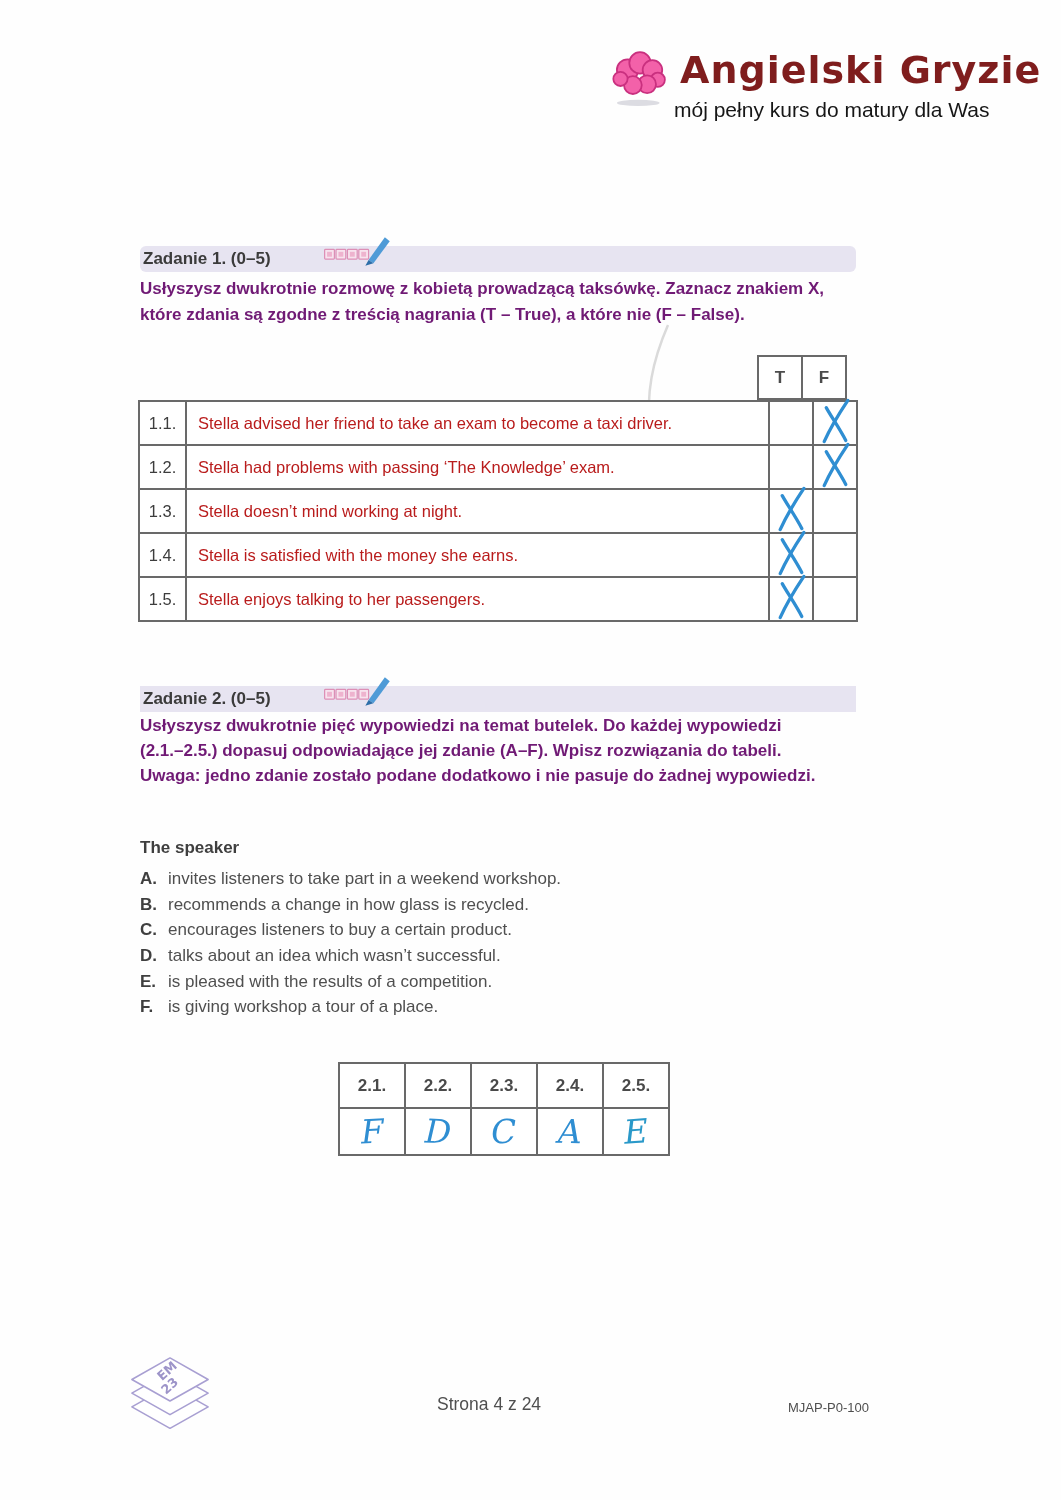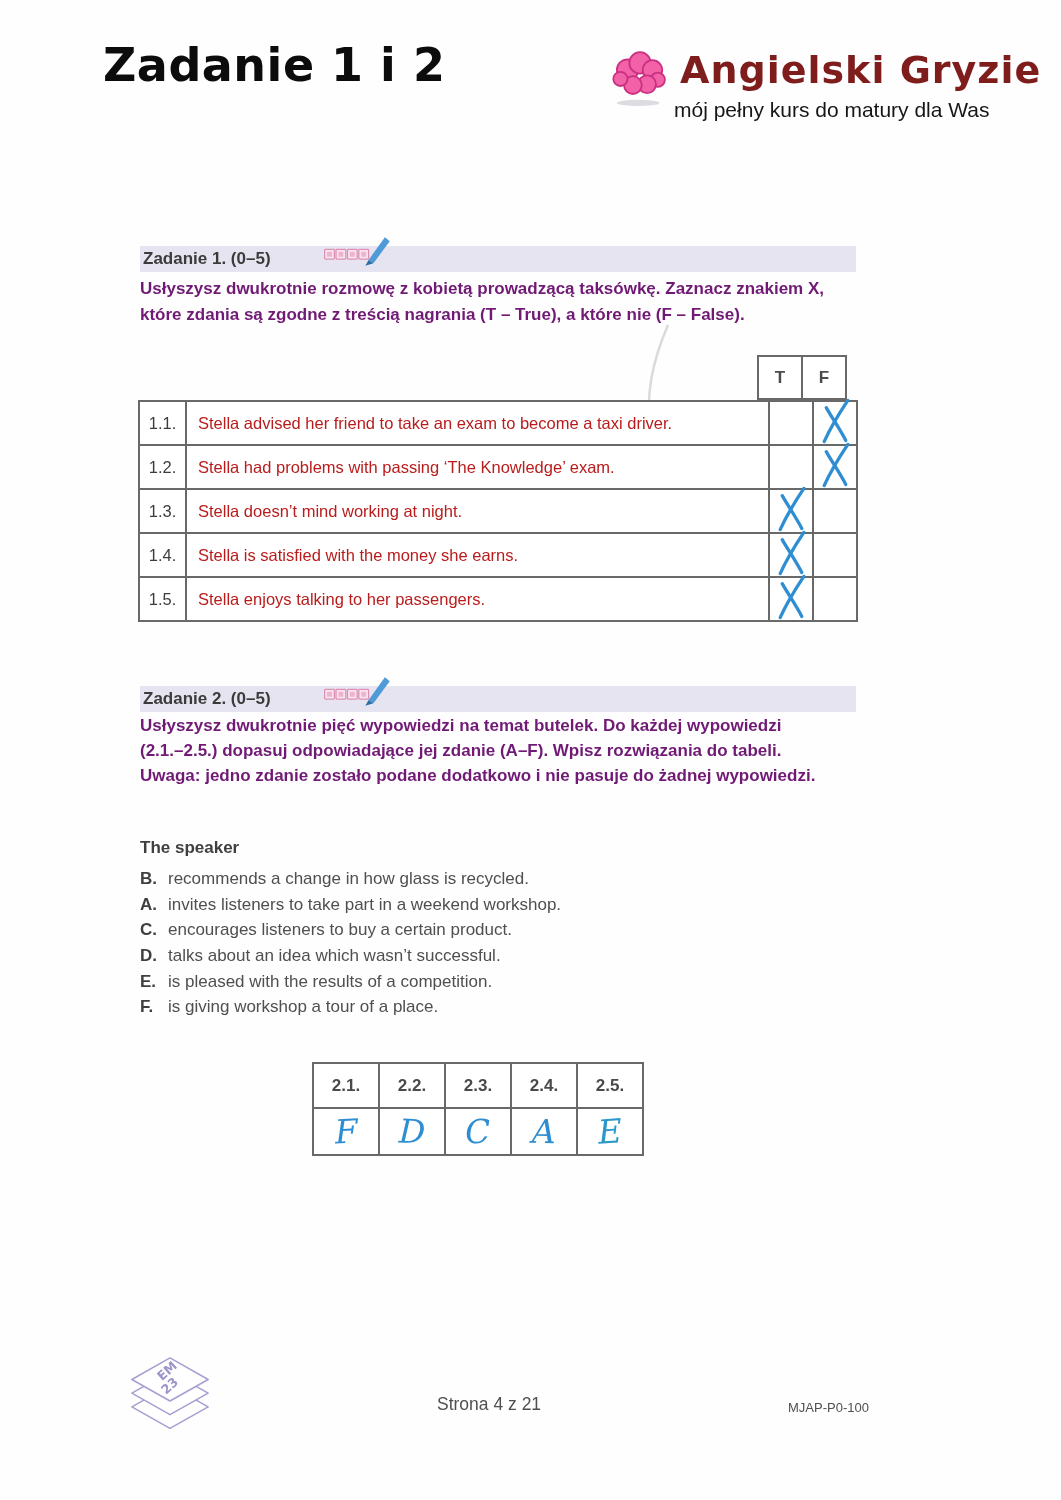--- a/index.html
+++ b/index.html
@@ -22,21 +22,21 @@
     position:absolute;left:72px;top:56px;font-size:21px;color:#161616;white-space:nowrap;
   }
   
   .task-bar{
     position:absolute;left:140px;width:716px;height:26px;background:#e7e4f1;
   }
   .task-bar .bar-label{
     position:absolute;left:3px;top:3px;font-size:17px;font-weight:700;color:#3b3b3b;
   }
   .task-bar .marker{position:absolute;left:183px;top:-12px;width:70px;height:34px;overflow:visible;}
-  #task1-bar{top:246px;}
+  #task1-bar{top:246px;border-radius:6px;}
   #task2-bar{top:686px;}
   
   .instr{
     position:absolute;left:140px;width:740px;font-size:17px;font-weight:700;color:#701a75;
     line-height:26px;
   }
   #task1-instr{top:276px;}
   #task2-instr{top:713px;line-height:25px;}
   .note-label{}
   
@@ -50,21 +50,21 @@
   .t1 .c-text{width:570px;padding-left:11px;font-size:16.5px;color:#b91c1c;}
   .t1 .c-tf{width:42px;position:relative;}
   .xmark{position:absolute;left:4px;top:-9px;width:35px;height:56px;overflow:visible;}
   .xmark path{fill:none;stroke:#2f8ed2;stroke-width:3.2;stroke-linecap:round;}
   
   .list-title{position:absolute;left:140px;top:838px;font-size:17px;font-weight:700;color:#3f3f3f;}
   .options{position:absolute;left:140px;top:869px;}
   .option{font-size:17px;color:#4f4f4f;margin-bottom:8.2px;height:17.5px;}
   .option .opt-letter{display:inline-block;width:28px;font-weight:700;color:#3f3f3f;}
   
-  .t2{position:absolute;left:312px;top:1062px;border-radius:20px;}
+  .t2{position:absolute;left:338px;top:1062px;border-radius:20px;}
   .t2 th{width:64px;height:43px;font-size:17px;font-weight:700;color:#4a4a4a;background:#fff;}
   .t2 td{width:64px;height:45px;text-align:center;vertical-align:middle;}
   .hand{
     display:inline-block;font-family:"DejaVu Serif",serif;font-style:italic;
     font-size:33px;color:#2f8ed2;line-height:1;
   }
   .r0{transform:rotate(-3deg);}
   .r1{transform:rotate(2deg);}
   .r2{transform:rotate(-2deg);}
   .r3{transform:rotate(1deg);}
@@ -73,21 +73,20 @@
   .stamp{position:absolute;left:126px;top:1354px;}
   .footer-page{position:absolute;left:437px;top:1394px;font-size:17.5px;color:#4f4f4f;}
   .footer-code{position:absolute;left:788px;top:1400px;font-size:13px;color:#4f4f4f;}
   .crease{position:absolute;left:638px;top:322px;width:44px;height:112px;}
 </style>
 <title>Zadanie 1 i 2</title></head>
 <body>
 
 <div id="page">
 
-  <div class="page-title">Zadanie 1 i 2</div>
 
   <div class="logo-wrap">
     <svg class="logo-brain" width="64" height="60" viewBox="0 0 72 66">
       <ellipse cx="34" cy="61" rx="24" ry="3.5" fill="#dcdce2"></ellipse>
       <g fill="#f361a9" stroke="#c9307f" stroke-width="2" stroke-linejoin="round">
         <circle cx="22" cy="24" r="12"></circle>
         <circle cx="36" cy="16" r="12"></circle>
         <circle cx="50" cy="24" r="11"></circle>
         <circle cx="56" cy="35" r="8"></circle>
         <circle cx="44" cy="40" r="10"></circle>
@@ -216,22 +215,22 @@
     </svg>
   </div>
   <div class="instr" id="task2-instr">
     <div>Usłyszysz dwukrotnie pięć wypowiedzi na temat butelek. Do każdej wypowiedzi</div>
     <div>(2.1.–2.5.) dopasuj odpowiadające jej zdanie (A–F). Wpisz rozwiązania do tabeli.</div>
     <div><span class="note-label">Uwaga:</span><span> jedno zdanie zostało podane dodatkowo i nie pasuje do żadnej wypowiedzi.</span></div>
   </div>
 
   <div class="list-title">The speaker</div>
   <div class="options">
+    <div class="option"><span class="opt-letter">A.</span><span>invites listeners to take part in a weekend workshop.</span></div>
     <div class="option"><span class="opt-letter">B.</span><span>recommends a change in how glass is recycled.</span></div>
-    <div class="option"><span class="opt-letter">A.</span><span>invites listeners to take part in a weekend workshop.</span></div>
     <div class="option"><span class="opt-letter">C.</span><span>encourages listeners to buy a certain product.</span></div>
     <div class="option"><span class="opt-letter">D.</span><span>talks about an idea which wasn’t successful.</span></div>
     <div class="option"><span class="opt-letter">E.</span><span>is pleased with the results of a competition.</span></div>
     <div class="option"><span class="opt-letter">F.</span><span>is giving workshop a tour of a place.</span></div>
   </div>
 
   <table class="t2">
     <tbody>
         <tr>
       <th>2.1.</th>
@@ -254,16 +253,16 @@
     <g fill="#ffffff" stroke="#a89fd2" stroke-width="1.6" stroke-linejoin="round">
       <polygon points="45,32 84,54 45,76 6,54"></polygon>
       <polygon points="45,18 84,40 45,62 6,40"></polygon>
       <polygon points="45,4 84,26 45,48 6,26"></polygon>
     </g>
     <g font-family="DejaVu Sans, sans-serif" font-size="13" font-weight="bold" fill="#9d94c9">
       <text x="33" y="24" transform="rotate(-42 40 21)">EM</text>
       <text x="37" y="38" transform="rotate(-42 44 35)">23</text>
     </g>
   </svg>
-  <div class="footer-page">Strona 4 z 21</div>
+  <div class="footer-page">Strona 4 z 24</div>
   <div class="footer-code">MJAP-P0-100</div>
 
 </div>
 
 </body></html>

